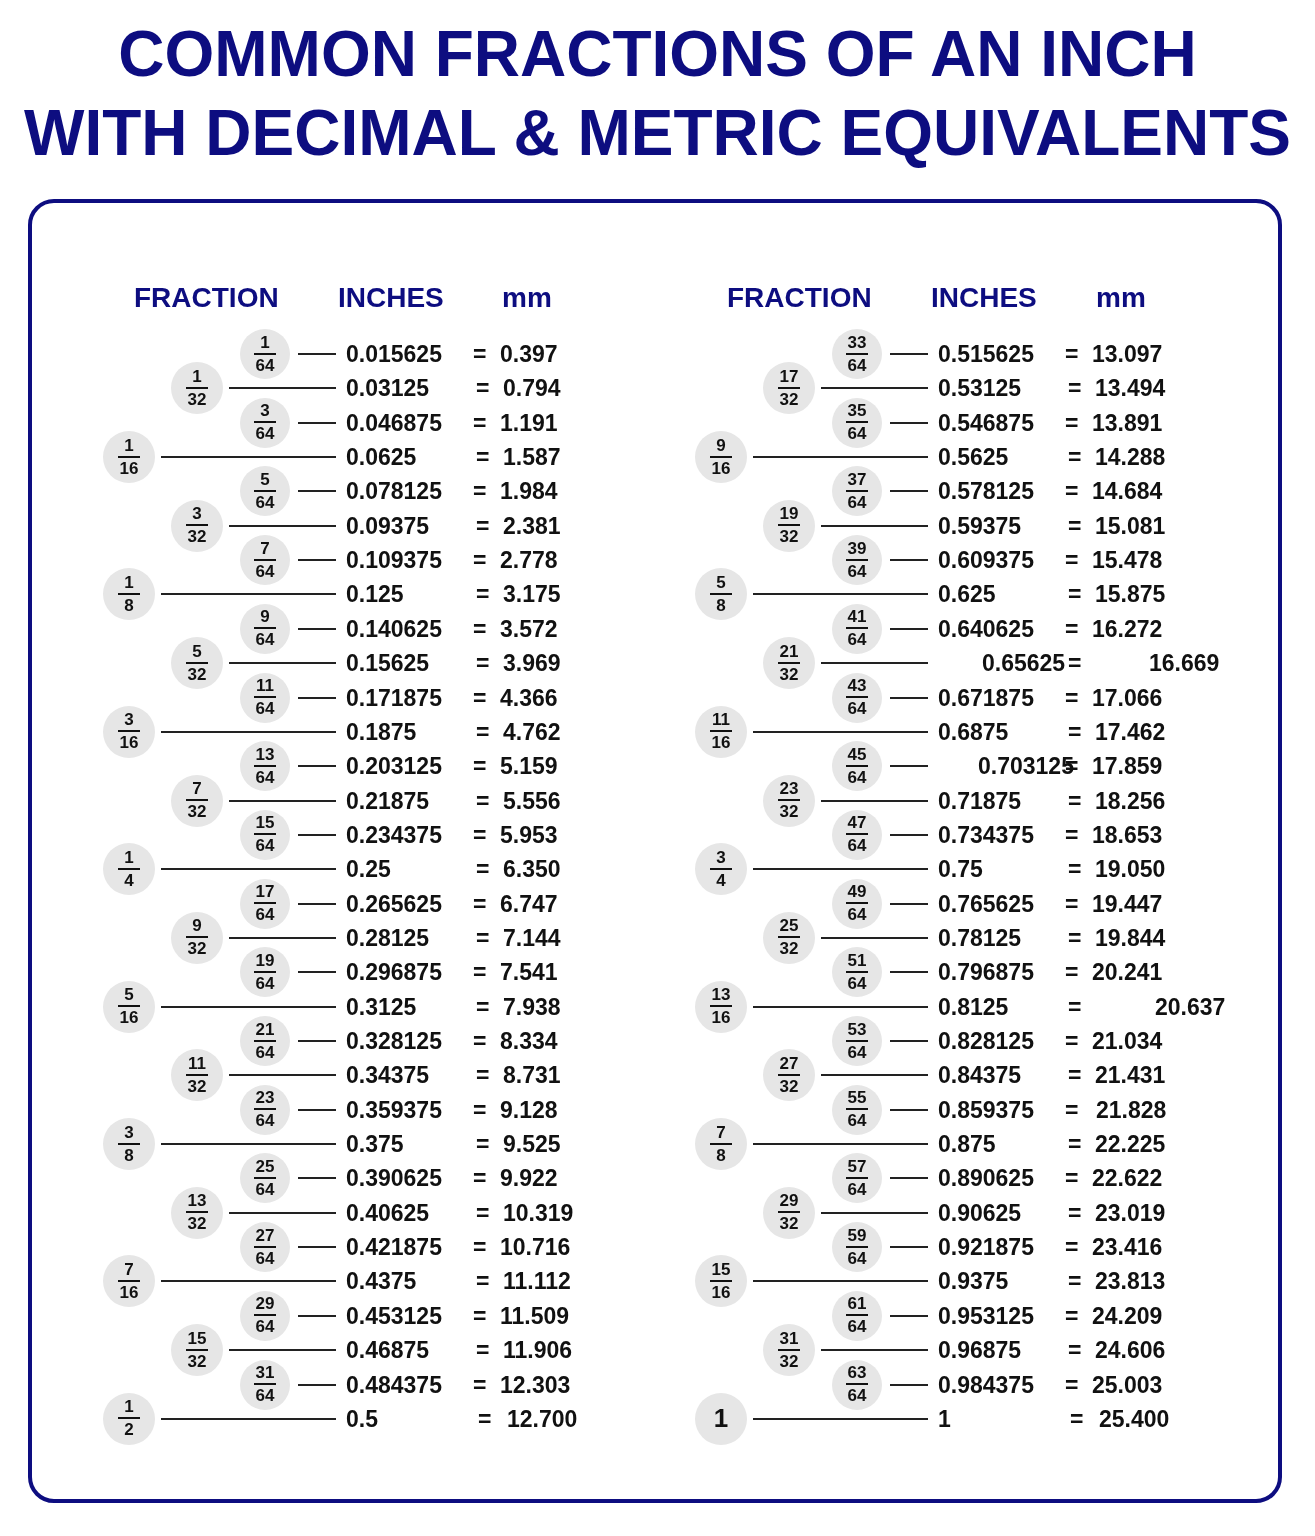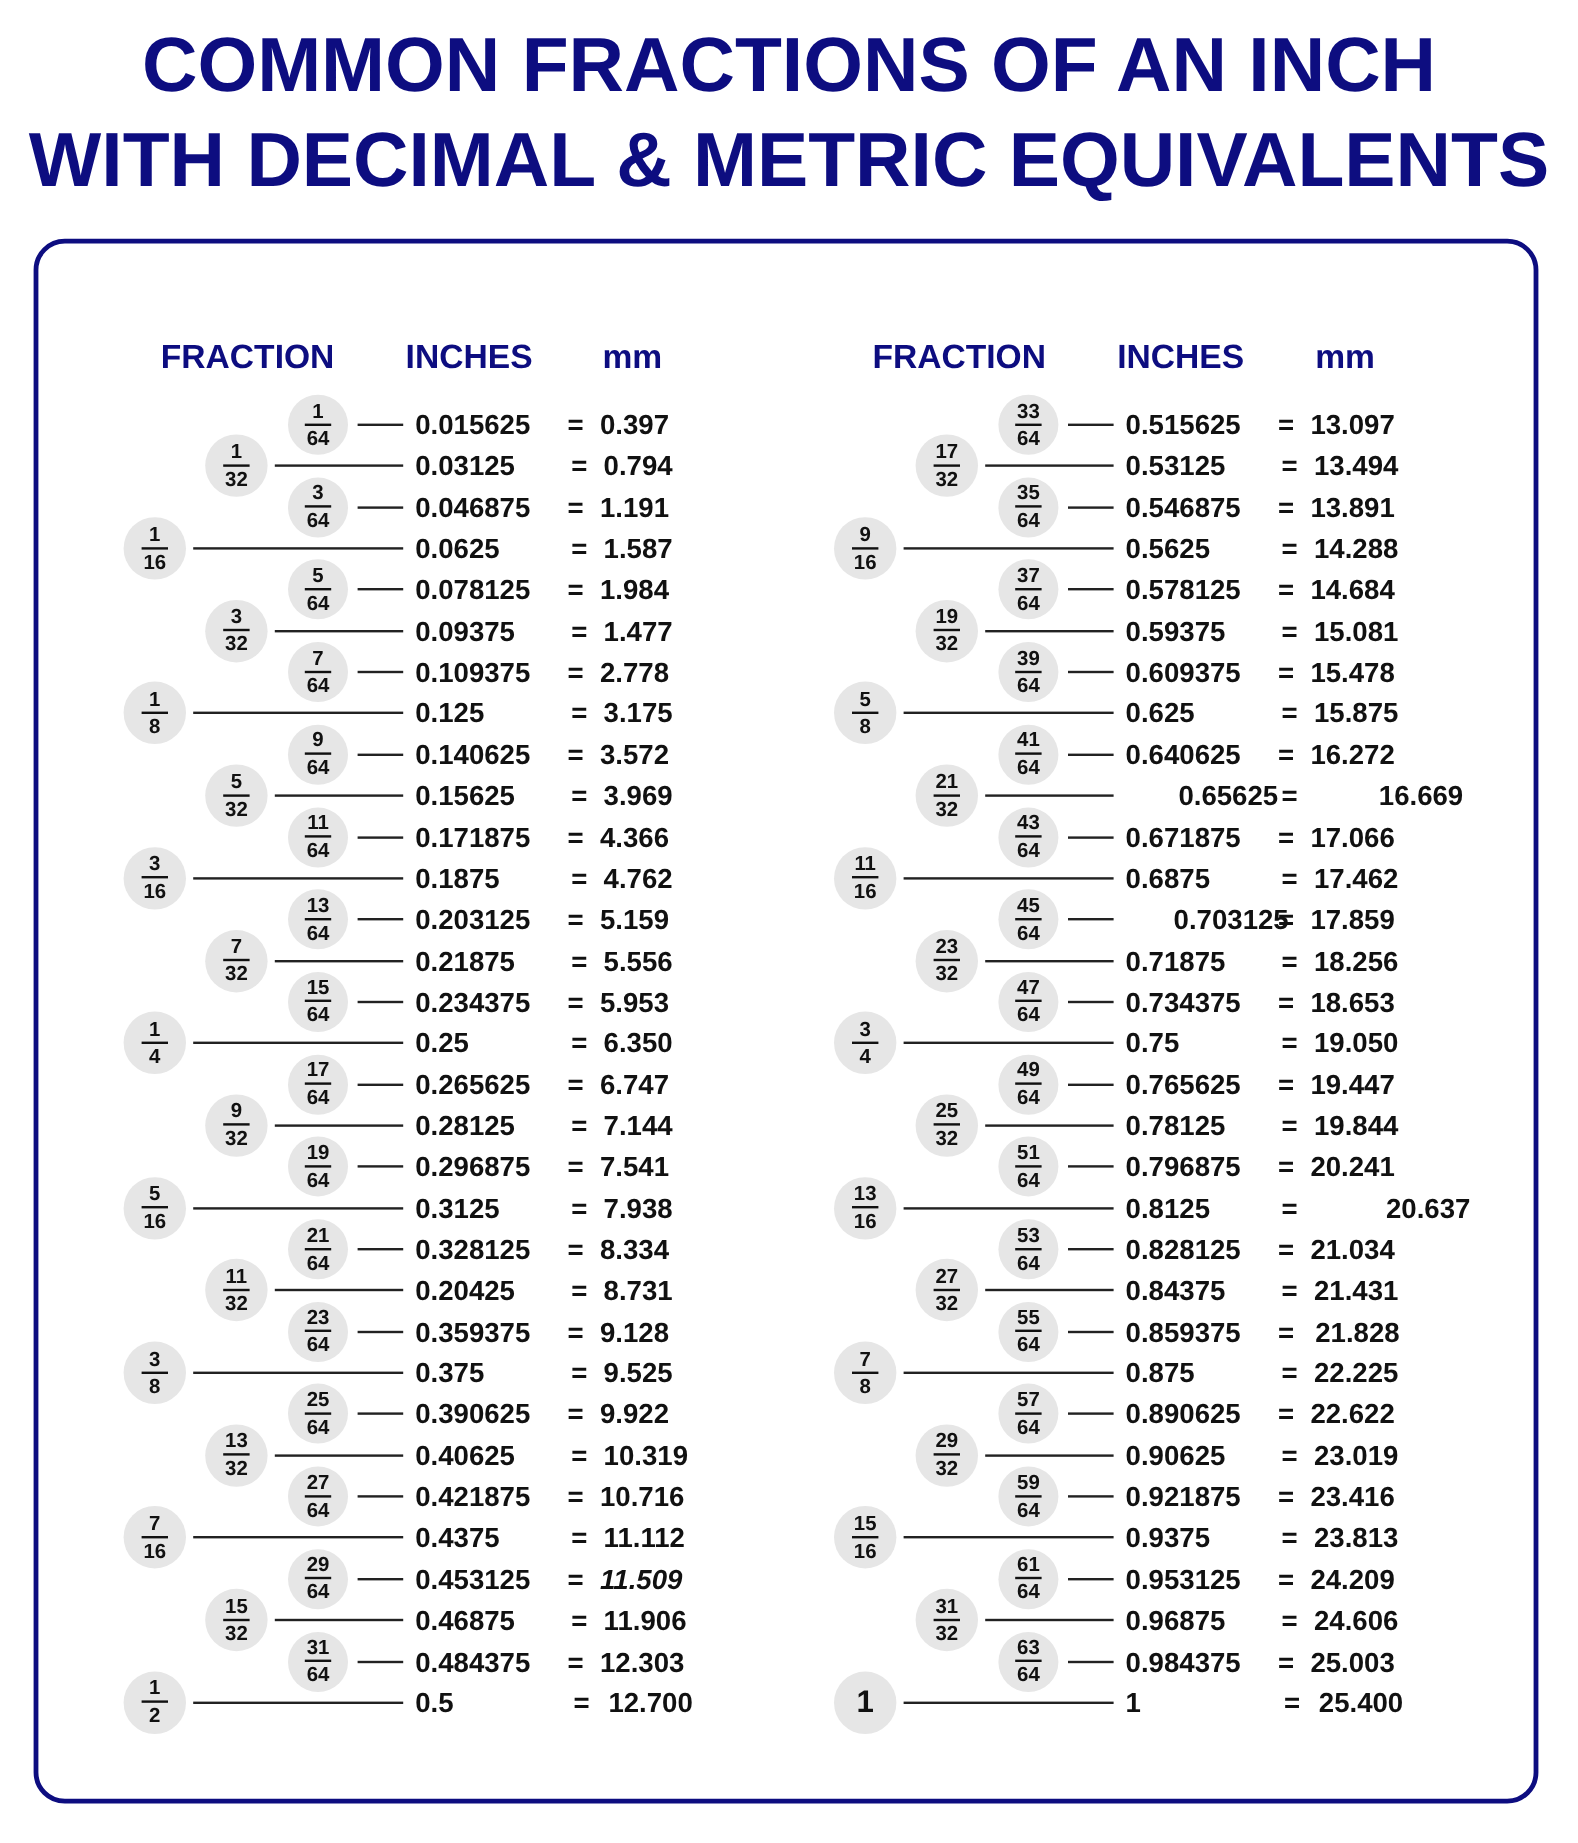--- a/index.html
+++ b/index.html
@@ -93,21 +93,21 @@
     </div>
     <div class="row" style="top: 525.75px; left: 0px;">
       <div class="circ" style="left: 171px; top: -26px; width: 52px; height: 52px;">
         <span class="num">3</span>
         <span class="bar"></span>
         <span class="den">32</span>
       </div>
       <div class="line" style="left: 229px; width: 107px; top: -1px;"></div>
       <span class="dec" style="left: 346px;">0.09375</span>
       <span class="eq" style="left: 476px;">=</span>
-      <span class="mm" style="left: 503px;">1.477</span>
+      <span class="mm" style="left: 503px;">2.381</span>
     </div>
     <div class="row" style="top: 560.1px; left: 0px;">
       <div class="circ" style="left: 240px; top: -25px; width: 50px; height: 50px;">
         <span class="num">7</span>
         <span class="bar"></span>
         <span class="den">64</span>
       </div>
       <div class="line" style="left: 298px; width: 38px; top: -1px;"></div>
       <span class="dec" style="left: 346px;">0.109375</span>
       <span class="eq" style="left: 473px;">=</span>
@@ -267,21 +267,21 @@
       <span class="eq" style="left: 473px;">=</span>
       <span class="mm" style="left: 500px;">8.334</span>
     </div>
     <div class="row" style="top: 1075.35px; left: 0px;">
       <div class="circ" style="left: 171px; top: -26px; width: 52px; height: 52px;">
         <span class="num">11</span>
         <span class="bar"></span>
         <span class="den">32</span>
       </div>
       <div class="line" style="left: 229px; width: 107px; top: -1px;"></div>
-      <span class="dec" style="left: 346px;">0.20425</span>
+      <span class="dec" style="left: 346px;">0.34375</span>
       <span class="eq" style="left: 476px;">=</span>
       <span class="mm" style="left: 503px;">8.731</span>
     </div>
     <div class="row" style="top: 1109.7px; left: 0px;">
       <div class="circ" style="left: 240px; top: -25px; width: 50px; height: 50px;">
         <span class="num">23</span>
         <span class="bar"></span>
         <span class="den">64</span>
       </div>
       <div class="line" style="left: 298px; width: 38px; top: -1px;"></div>
@@ -346,21 +346,21 @@
     </div>
     <div class="row" style="top: 1315.8px; left: 0px;">
       <div class="circ" style="left: 240px; top: -25px; width: 50px; height: 50px;">
         <span class="num">29</span>
         <span class="bar"></span>
         <span class="den">64</span>
       </div>
       <div class="line" style="left: 298px; width: 38px; top: -1px;"></div>
       <span class="dec" style="left: 346px;">0.453125</span>
       <span class="eq" style="left: 473px;">=</span>
-      <span class="mm" style="left: 500px; font-style: italic;">11.509</span>
+      <span class="mm" style="left: 500px;">11.509</span>
     </div>
     <div class="row" style="top: 1350.15px; left: 0px;">
       <div class="circ" style="left: 171px; top: -26px; width: 52px; height: 52px;">
         <span class="num">15</span>
         <span class="bar"></span>
         <span class="den">32</span>
       </div>
       <div class="line" style="left: 229px; width: 107px; top: -1px;"></div>
       <span class="dec" style="left: 346px;">0.46875</span>
       <span class="eq" style="left: 476px;">=</span>

